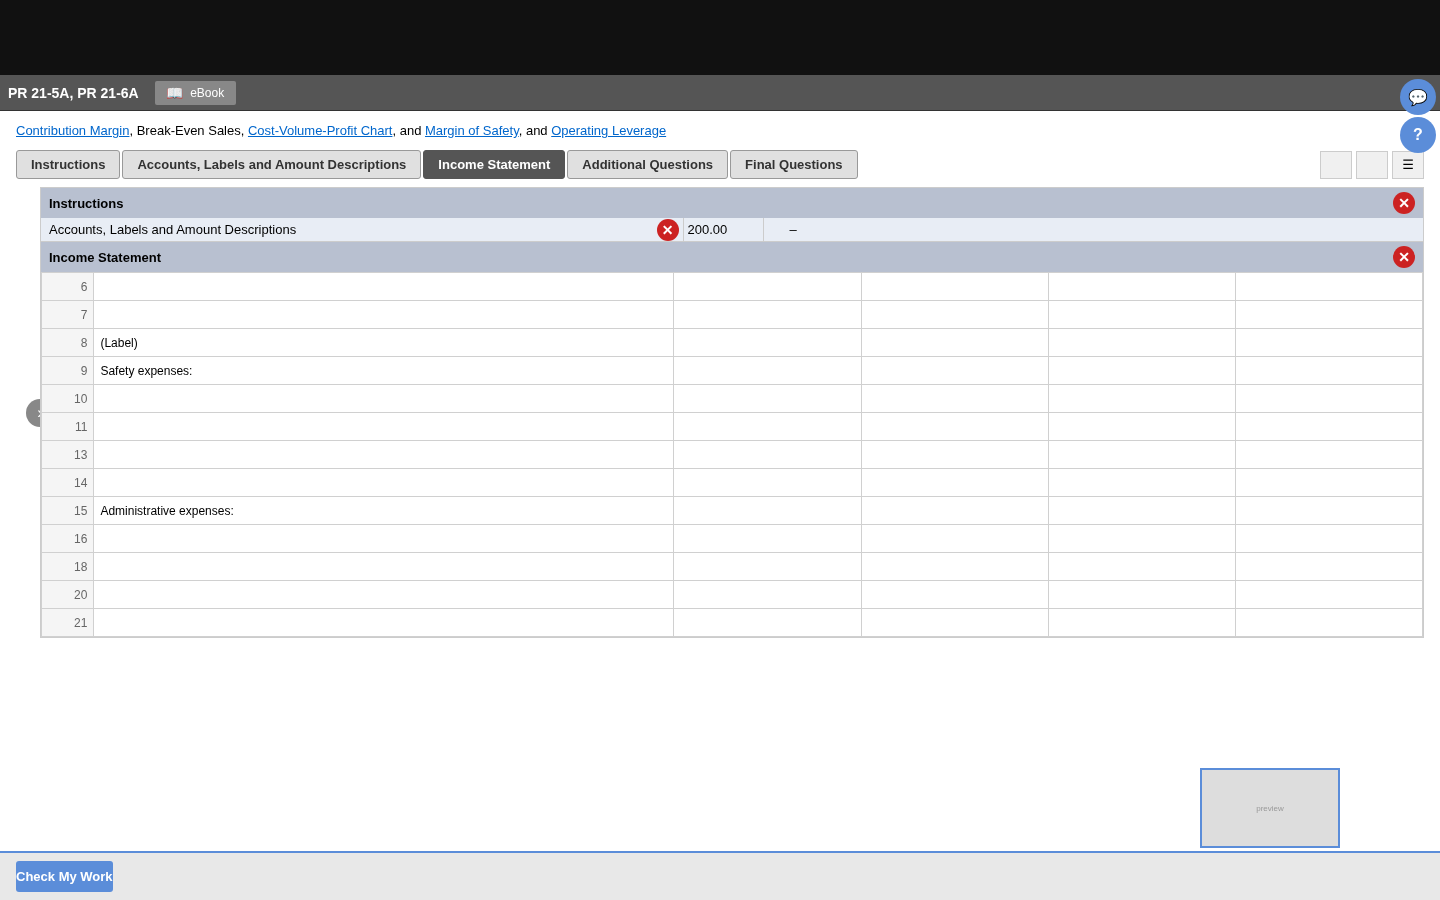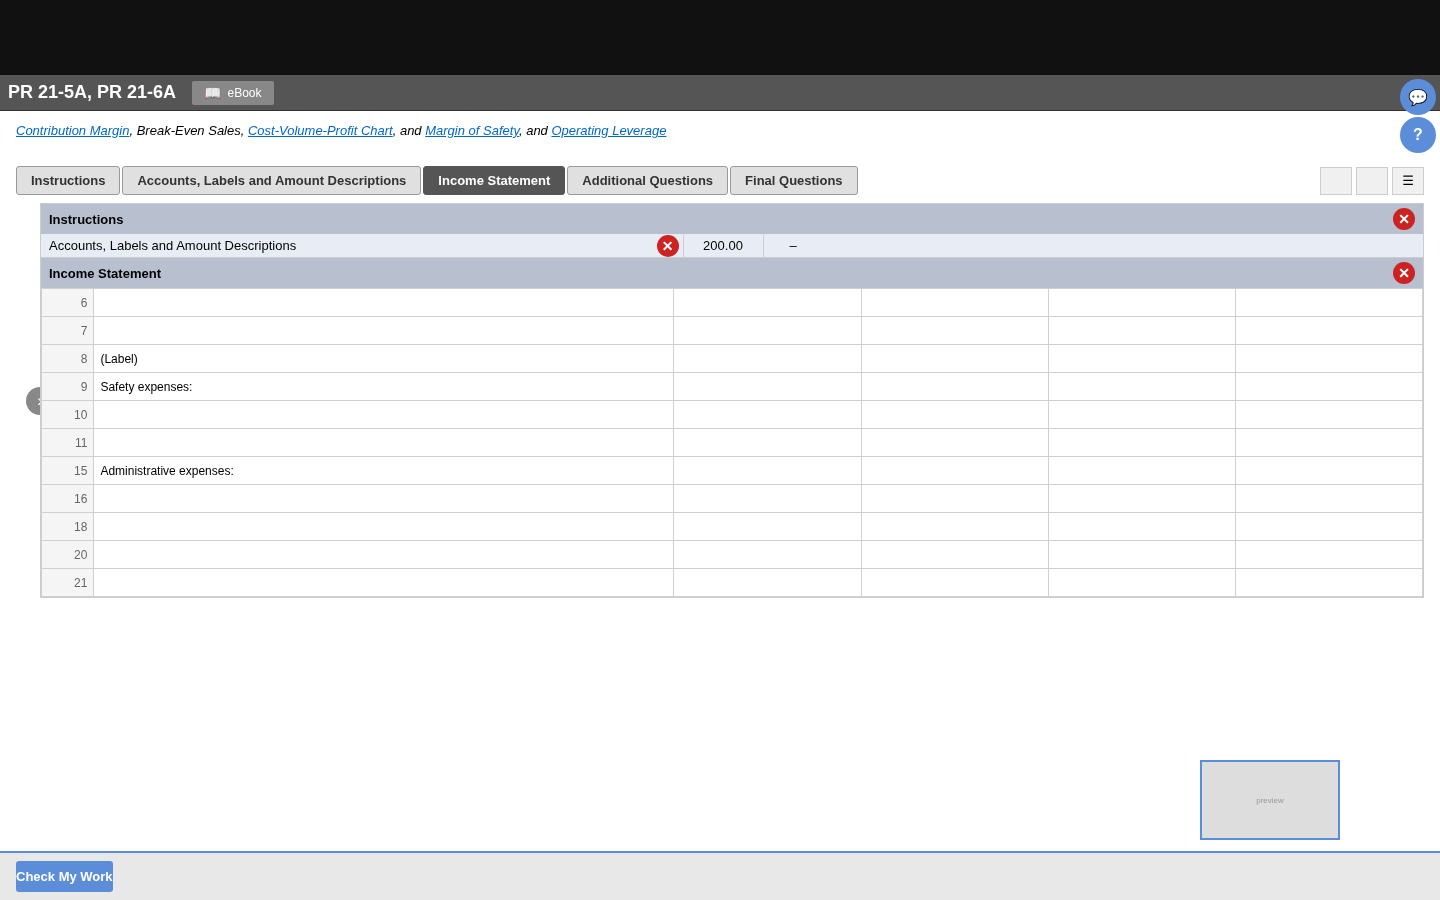--- a/index.html
+++ b/index.html
@@ -27,21 +27,21 @@
       align-items: center;
       background: #555;
       height: 36px;
       padding: 0 8px;
       border-bottom: 1px solid #333;
     }
 
     .tab-title {
       color: #fff;
       font-weight: bold;
-      font-size: 18px;
+      font-size: 14px;
       margin-right: 16px;
     }
 
     .ebook-tab {
       display: flex;
       align-items: center;
       background: #888;
       color: #fff;
       padding: 4px 12px;
       font-size: 12px;
@@ -83,23 +83,22 @@
     .content-area {
       background: #fff;
       margin: 0;
       flex: 1;
       padding: 12px 16px;
       overflow: hidden;
     }
 
     
     .title-links {
-      margin-bottom: 28px;
-      font-size: 13px;
-      font-style: italic;
+      margin-bottom: 12px;
+      font-size: 13px;
     }
 
     .title-links a {
       color: #0066cc;
       text-decoration: underline;
     }
 
     
     .nav-tabs {
       display: flex;
@@ -202,21 +201,21 @@
       font-size: 13px;
     }
 
     .accounts-close {
       margin-right: 4px;
     }
 
     .accounts-value-cell {
       width: 80px;
       padding: 4px;
-      text-align: center;
+      text-align: left;
       font-size: 13px;
       border-left: 1px solid #ccc;
     }
 
     .accounts-dash-cell {
       width: 60px;
       padding: 4px;
       text-align: center;
       font-size: 13px;
       border-left: 1px solid #ccc;
@@ -283,21 +282,21 @@
     }
 
     .outer-wrapper {
       position: relative;
       margin-left: 24px;
     }
 
     
     .thumbnail-preview {
       position: absolute;
-      bottom: 60px;
+      bottom: 52px;
       right: 100px;
       width: 140px;
       height: 80px;
       border: 2px solid #5b8dd9;
       background: #0c4a6e;
       z-index: 100;
       overflow: hidden;
     }
 
     
@@ -429,20 +428,36 @@
     </tr>
                 <tr>
       <td class="row-num">11</td>
       <td class="label-cell"></td>
       <td class="value-col"></td>
       <td class="empty-col"></td>
       <td class="empty-col"></td>
       <td class="empty-col"></td>
     </tr>
                 <tr>
+      <td class="row-num">13</td>
+      <td class="label-cell"></td>
+      <td class="value-col"></td>
+      <td class="empty-col"></td>
+      <td class="empty-col"></td>
+      <td class="empty-col"></td>
+    </tr>
+                <tr>
+      <td class="row-num">14</td>
+      <td class="label-cell"></td>
+      <td class="value-col"></td>
+      <td class="empty-col"></td>
+      <td class="empty-col"></td>
+      <td class="empty-col"></td>
+    </tr>
+                <tr>
       <td class="row-num">15</td>
       <td class="label-cell">Administrative expenses:</td>
       <td class="value-col"></td>
       <td class="empty-col"></td>
       <td class="empty-col"></td>
       <td class="empty-col"></td>
     </tr>
                 <tr>
       <td class="row-num">16</td>
       <td class="label-cell"></td>

